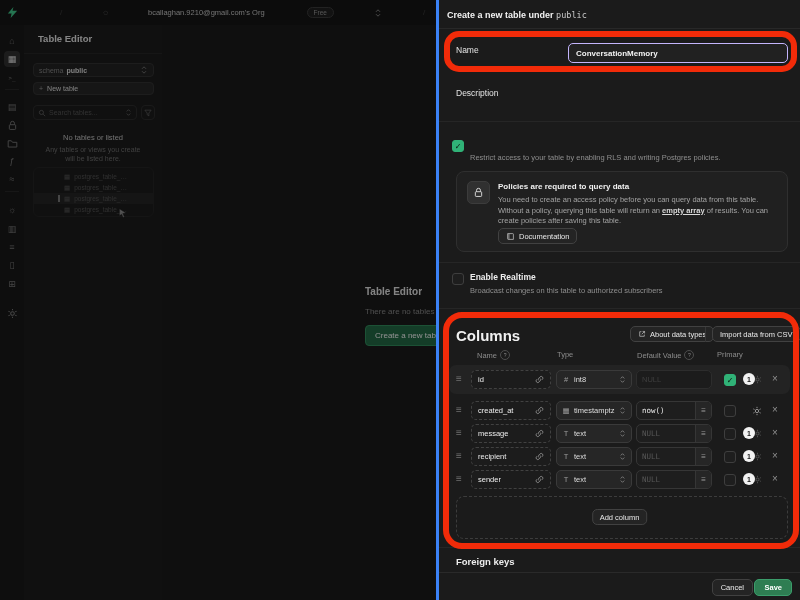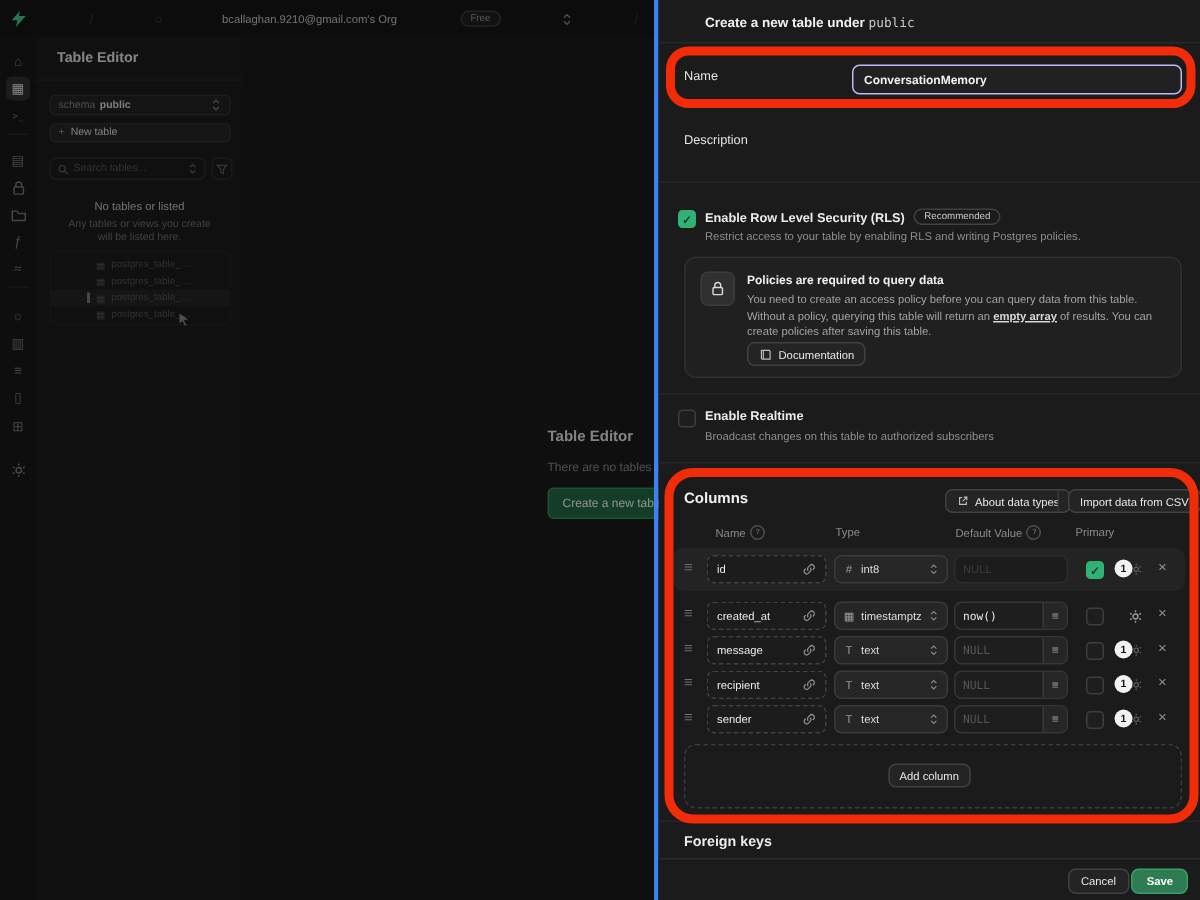--- a/index.html
+++ b/index.html
@@ -55,21 +55,21 @@
   .bg-sub{position:absolute;left:203px;top:282px;font-size:8px;color:#8a8a8a;white-space:nowrap;}
   .bg-btn{position:absolute;left:203px;top:300px;height:19px;padding:0 9px;background:#1f6a44;border:1px solid #2f8f5c;
           border-radius:4px;display:flex;align-items:center;font-size:8px;color:#fff;white-space:nowrap;}
 
   .dim{left:0;top:0;width:437px;height:600px;background:rgba(6,6,6,.45);z-index:3;pointer-events:none;}
   .focus-line{left:436px;top:0;width:3px;height:600px;background:#3b82f6;z-index:4;}
 
   
   .panel{left:439px;top:0;width:361px;height:600px;background:#1b1b1b;z-index:4;font-size:8px;}
   .p-header{position:absolute;left:0;top:0;width:100%;height:29px;border-bottom:1px solid #282828;box-sizing:border-box;}
-  .p-title{position:absolute;left:31px;top:10px;font-size:9px;font-weight:600;color:#f2f2f2;}
+  .p-title{position:absolute;left:8px;top:10px;font-size:9px;font-weight:600;color:#f2f2f2;}
   .p-title .mono{font-weight:400;color:#c9c9c9;font-size:8.5px;}
   .f-label{position:absolute;left:17px;font-size:8.5px;color:#e4e4e4;}
   .f-input{position:absolute;left:129px;width:220px;height:20px;background:#212121;border:1px solid #c4b5fd;
            border-radius:5px;color:#f3f3f3;font-size:8px;padding:0 7px;}
   .hdiv{position:absolute;left:0;width:100%;height:1px;background:#262626;}
   .cb{position:absolute;width:12px;height:12px;border:1px solid #3e3e3e;border-radius:3px;background:#1e1e1e;
       display:flex;align-items:center;justify-content:center;font-size:8px;color:transparent;box-sizing:border-box;}
   .cb.on{background:#30b277;border-color:#30b277;color:#08130d;font-weight:700;}
   .sec-label{position:absolute;left:31px;font-size:8.5px;font-weight:600;color:#ececec;display:flex;align-items:center;gap:6px;}
   .sec-desc{position:absolute;left:31px;font-size:7.5px;color:#8e8e8e;}
@@ -313,24 +313,20 @@
 
     <label class="f-label" style="top:45px">Name</label>
     <input class="f-input" style="top: 43px; font-weight: 600;" value="ConversationMemory">
     <label class="f-label" style="top:88px">Description</label>
 
     <div class="hdiv" style="top:121px"></div>
 
     <span class="cb on" style="left:13px;top:140px">
         <span>✓</span>
       </span>
-    <div class="sec-label" style="top:139px">
-      <span>Enable Row Level Security (RLS)</span>
-      <span class="badge-pill">Recommended</span>
-    </div>
     <div class="sec-desc" style="top:153px">Restrict access to your table by enabling RLS and writing Postgres policies.</div>
 
     <div class="pol-box">
       <span class="pol-icon">
           <svg class="ic" width="11" height="11">
             <use href="#i-lock"></use>
           </svg>
         </span>
       <div class="pol-title">Policies are required to query data</div>
       <div class="pol-body">
@@ -345,21 +341,21 @@
     </div>
 
     <div class="hdiv" style="top:262px"></div>
 
     <span class="cb" style="left:13px;top:273px"></span>
     <div class="sec-label" style="top:272px">Enable Realtime</div>
     <div class="sec-desc" style="top:286px">Broadcast changes on this table to authorized subscribers</div>
 
     <div class="hdiv" style="top:308px"></div>
 
-    <div style="position:absolute;left:17px;top:327px;font-size:10px;font-weight:700;color:#f0f0f0">Columns</div>
+    <div style="position:absolute;left:17px;top:327px;font-size:15px;font-weight:700;color:#f0f0f0">Columns</div>
     <span class="sm-btn" style="position:absolute;left:191px;top:326px">
       <svg class="ic" width="8" height="8" style="color:#bdbdbd">
           <use href="#i-ext"></use>
         </svg>
       <span>About data types</span>
     </span>
     <span style="position:absolute;left:266px;top:327px;width:1px;height:15px;background:#363636"></span>
     <span class="sm-btn" style="position:absolute;left:273px;top:326px">
       <span>Import data from CSV</span>
     </span>

